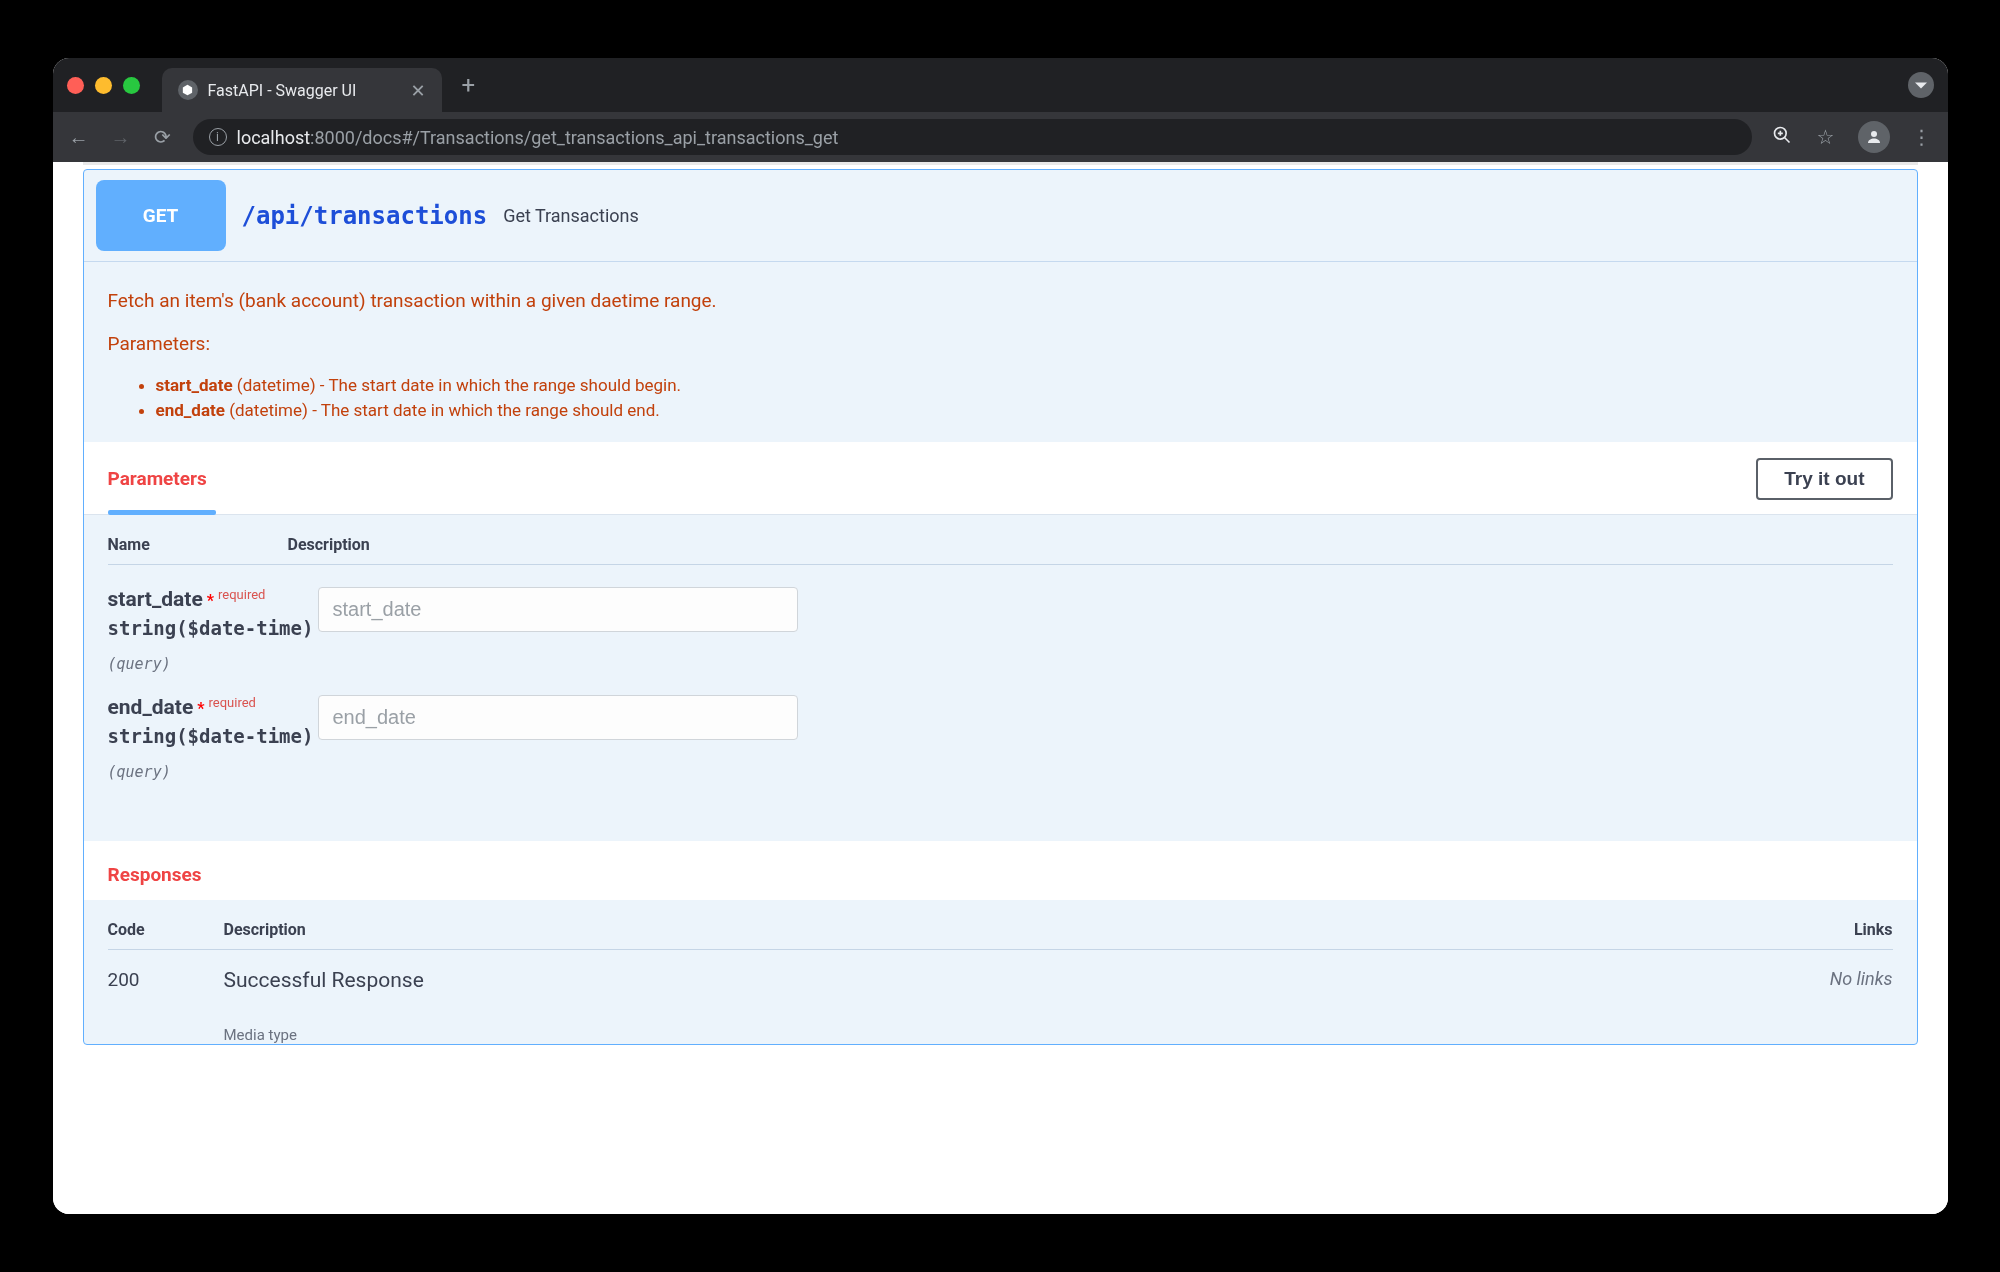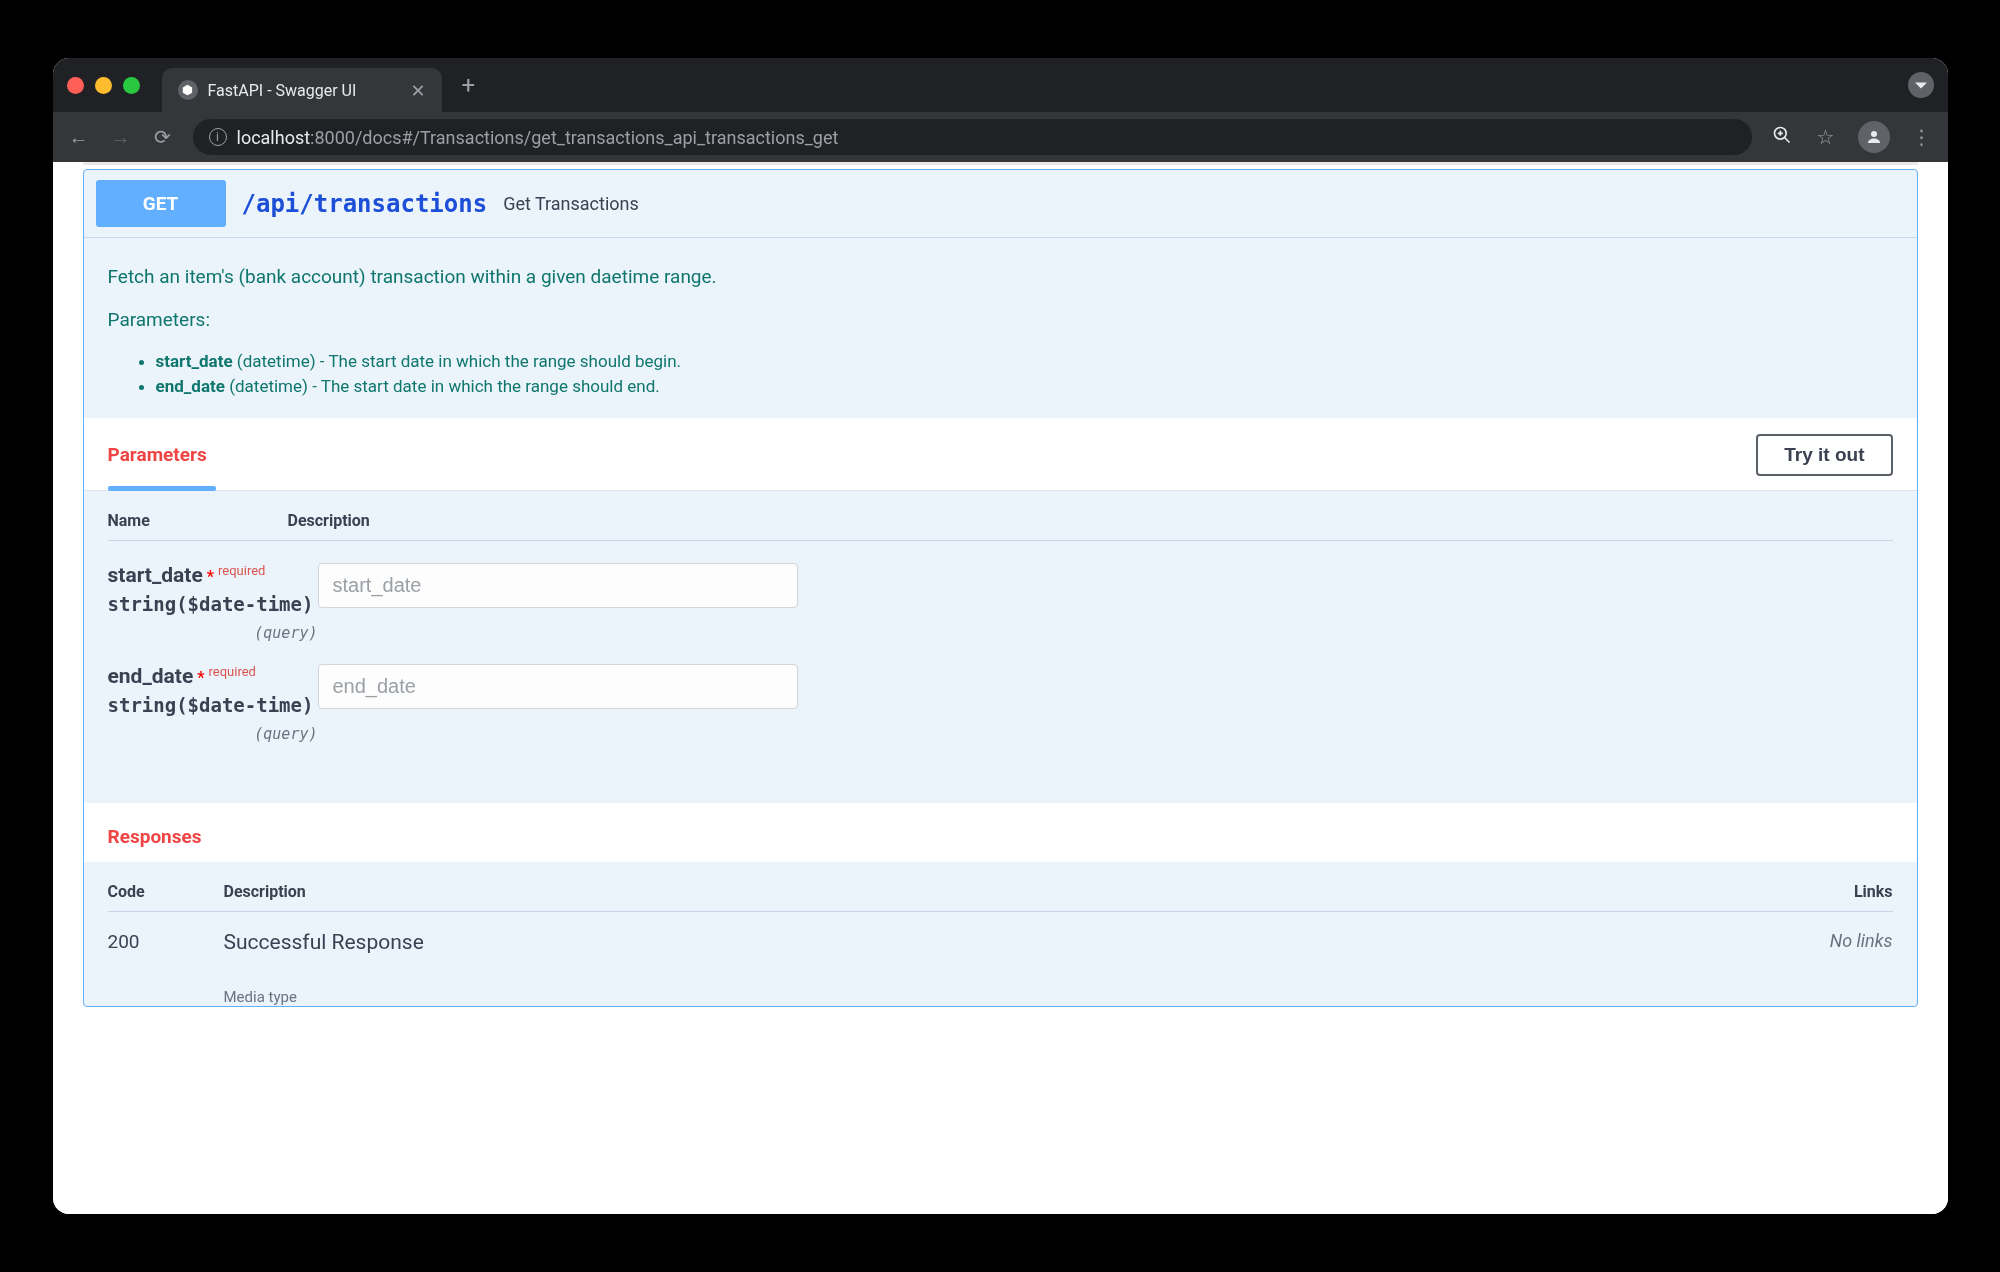--- a/index.html
+++ b/index.html
@@ -101,35 +101,35 @@
     gap:16px;
     padding:10px 12px;
     border-bottom:1px solid #c5d9ef;
     cursor:pointer;
   }
   .method-badge {
     background:#61affe;
     color:#fff;
     font-weight:700;
     font-size:19px;
-    padding:12px 0;
+    padding:24px 0;
     width:130px;
     text-align:center;
-    border-radius:3px;
+    border-radius:8px;
   }
   .path-text {
     font-family: ui-monospace, Menlo, Monaco, Consolas, monospace;
     font-weight:700;
     font-size:24px;
     color:#1d4ed8;
   }
   .summary-text { color:#3b4151; font-size:18px; }
   .description {
     padding: 24px 24px 18px 24px;
-    color:#0f766e;
+    color:#c2410c;
     font-size:19px;
     line-height:1.55;
   }
   .description p { margin-bottom: 14px; }
   .description ul { padding-left: 48px; font-size:17px; }
   .description li { line-height: 1.5; }
   .description li b { font-weight:700; }
   .section-header {
     display:flex;
     align-items:center;
@@ -154,21 +154,21 @@
   .params-body { padding: 20px 24px 60px 24px; }
   .params-head { display:flex; border-bottom:1px solid #c5d5e6; padding-bottom:10px; font-size:16px; font-weight:700; color:#3b4151; }
   .col-name { width:180px; }
   .col-desc { flex:1; }
   .param-row { display:flex; padding-top:22px; align-items:flex-start; }
   .param-name-block { width:210px; }
   .pname { font-weight:700; font-size:21px; color:#3b4151; }
   .req-star { color:#ff0000; font-weight:700; }
   .req-label { color:#d9534f; font-size:13px; font-weight:400; vertical-align:top; }
   .ptype { font-family: ui-monospace, Menlo, Monaco, Consolas, monospace; font-weight:700; font-size:19px; color:#3b4151; margin-top:6px; }
-  .ploc { font-family: ui-monospace, Menlo, Monaco, Consolas, monospace; font-style:italic; font-size:15px; color:#6b7280; margin-top:9px;text-align:right; }
+  .ploc { font-family: ui-monospace, Menlo, Monaco, Consolas, monospace; font-style:italic; font-size:15px; color:#6b7280; margin-top:16px; }
   .param-input {
     width:480px;
     padding:10px 14px;
     font-size:20px;
     border:1px solid #d0d5da;
     border-radius:4px;
     background:#fdfdfd;
     color:#3b4151;
   }
   .param-input::placeholder { color:#9aa0a6; }

